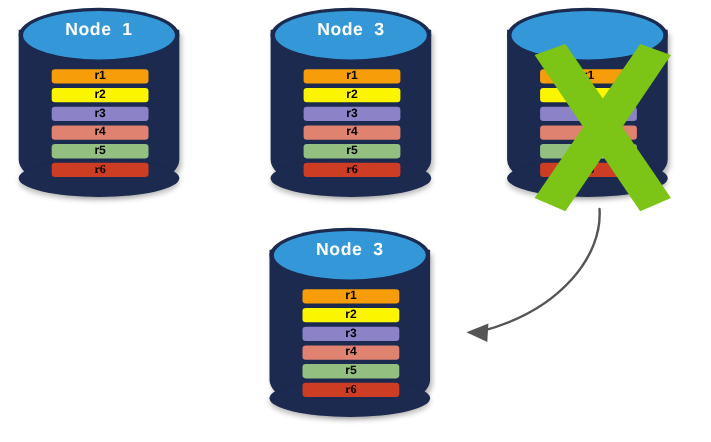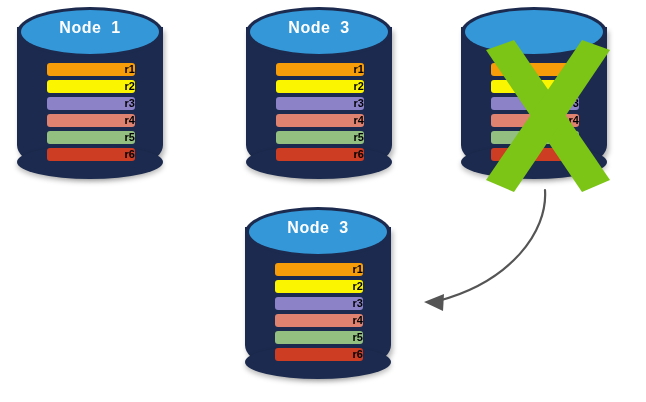--- a/index.html
+++ b/index.html
@@ -84,24 +84,24 @@
     width: 88px;
     z-index: 4;
   }
   .row {
     height: 13px;
     margin-bottom: 4px;
     border-radius: 3px;
     color: #000000;
     font-size: 11px;
     font-weight: bold;
-    text-align: right;
+    text-align: center;
     line-height: 13px;
   }
-  .row:last-child { margin-bottom: 0; }
+  .row:last-child { margin-bottom: 0; font-family: Liberation Serif, serif; }
 
   .xmark {
     position: absolute;
     z-index: 20;
     pointer-events: none;
   }
   .arrow-layer {
     position: absolute;
     left: 0; top: 0;
     width: 646px;

